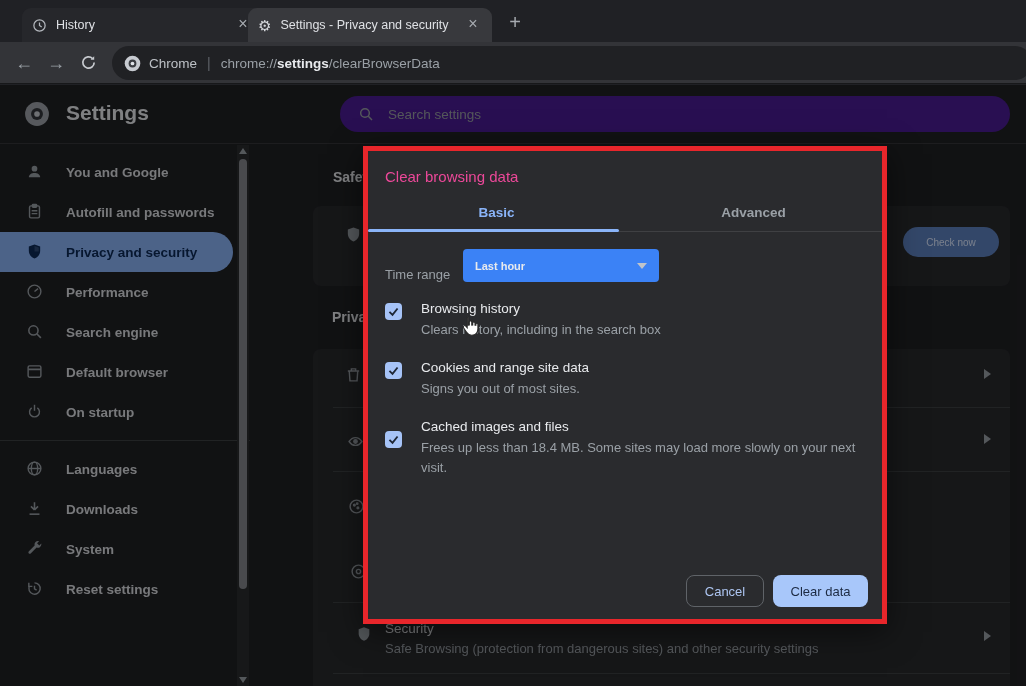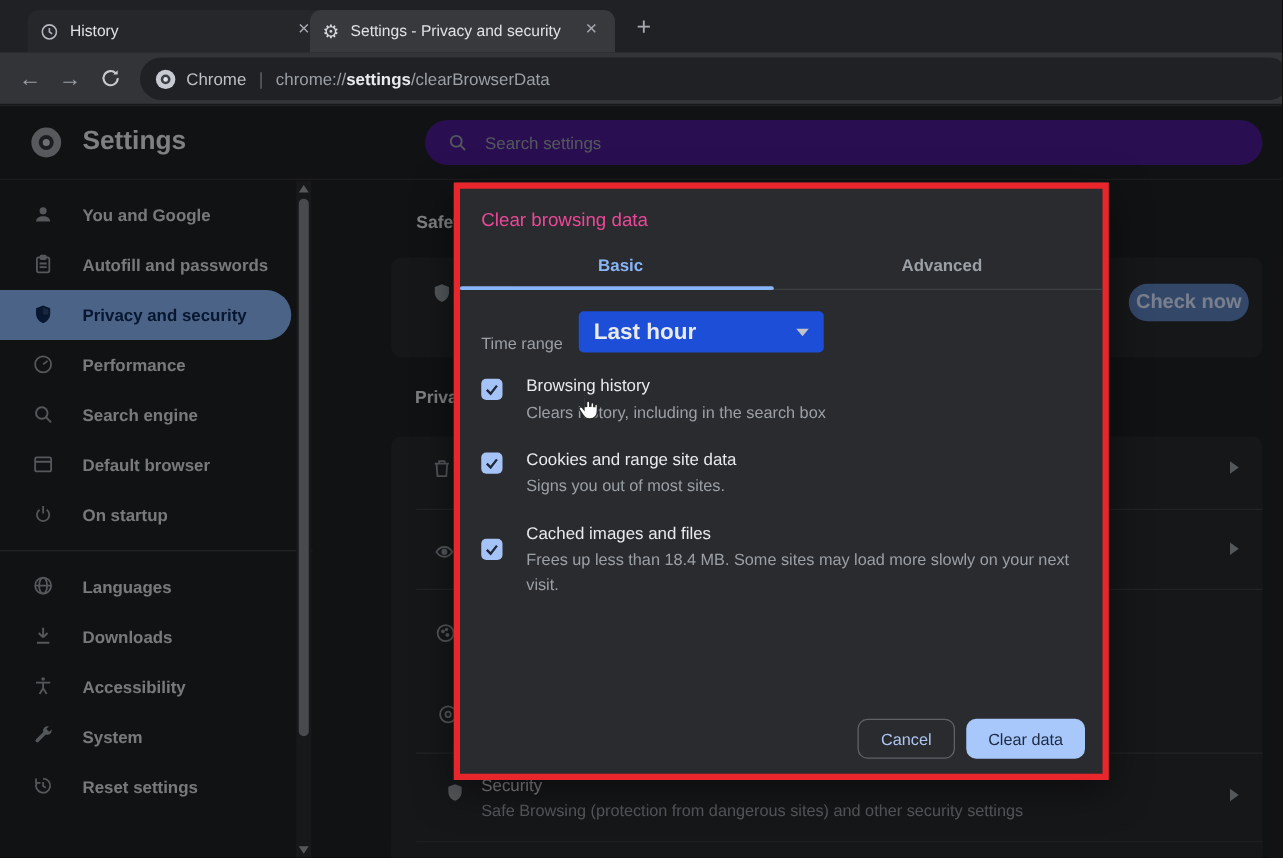--- a/index.html
+++ b/index.html
@@ -56,21 +56,21 @@
   .scrollbar { position:absolute; left:237px; top:60px; width:12px; height:541px; background:#2b2c2f; }
   .sb-thumb { position:absolute; left:2px; top:14px; width:8px; height:430px; background:#85888d; border-radius:4px; }
   .sb-up { position:absolute; left:2px; top:3px; width:0; height:0;
     border-left:4px solid transparent; border-right:4px solid transparent; border-bottom:6px solid #9aa0a6; }
   .sb-dn { position:absolute; left:2px; bottom:3px; width:0; height:0;
     border-left:4px solid transparent; border-right:4px solid transparent; border-top:6px solid #9aa0a6; }
 
   .sec-heading { position:absolute; color:#e8eaed; font-size:14px; font-weight:bold; }
   .card { position:absolute; background:#292a2d; border-radius:8px; }
   .checknow { position:absolute; left:903px; top:142px; width:96px; height:30px; background:#5e82c0;
-    border-radius:15px; color:#dce8ff; font-size:16px; font-weight:bold; display:flex;
+    border-radius:15px; color:#dce8ff; font-size:10px; font-weight:normal; display:flex;
     align-items:center; justify-content:center; }
   .row-divider { position:absolute; height:1px; background:#3c4043; }
   .chev { position:absolute; width:0; height:0; border-top:5px solid transparent;
     border-bottom:5px solid transparent; border-left:7px solid #9aa0a6; }
   .ghost-ic { position:absolute; width:17px; height:17px; color:#9aa0a6; }
   .sec-row-title { position:absolute; color:#e8eaed; font-size:13.5px; }
   .sec-row-sub { position:absolute; color:#9aa0a6; font-size:13px; }
 
   
   .dialog { position:absolute; left:363px; top:61px; width:524px; height:478px; z-index:10;
@@ -78,22 +78,22 @@
   .dlg-title { color:#ec4899; font-size:15px; padding:17px 0 0 17px; }
   .dlg-tabs { display:flex; margin-top:13px; border-bottom:1px solid #3f4043; }
   .dlg-tab { flex:1; height:33px; text-align:center; font-size:13.5px; font-weight:bold;
     color:#9aa0a6; line-height:30px; position:relative; }
   .dlg-tab.active { color:#8ab4f8; }
   .dlg-tab.active::after { content:""; position:absolute; left:0; right:6px; bottom:-1px;
     height:3px; background:#8ab4f8; border-radius:2px; }
   .dlg-body { padding:0 17px; }
   .time-row { display:flex; align-items:flex-end; margin-top:17px; }
   .time-lbl { color:#9aa0a6; font-size:13px; width:78px; }
-  .select { width:196px; height:33px; background:#1d4ed8; border-radius:4px; display:flex;
-    align-items:center; padding:0 12px; color:#e8eaed; font-size:18px; font-weight:bold; }
+  .select { width:196px; height:33px; background:#3b82f6; border-radius:4px; display:flex;
+    align-items:center; padding:0 12px; color:#e8eaed; font-size:11px; font-weight:bold; }
   .select .caret { margin-left:auto; width:0; height:0; border-left:5px solid transparent;
     border-right:5px solid transparent; border-top:6px solid #c0c4ca; }
   .chk-row { display:flex; margin-top:19px; }
   .chk-box { width:17px; height:17px; background:#a6c3f7; border-radius:4px; flex:none;
     margin-top:2px; display:flex; align-items:center; justify-content:center; }
   .chk-texts { margin-left:19px; }
   .chk-label { color:#e8eaed; font-size:13.5px; margin-bottom:4px; }
   .chk-desc { color:#9aa0a6; font-size:13px; line-height:1.6; max-width:440px; }
   .dlg-footer { position:absolute; right:14px; bottom:12px; display:flex; gap:9px; }
   .btn { height:32px; border-radius:8px; font-size:13px; font-weight:normal; display:flex;
@@ -254,29 +254,20 @@
         <span class="icw">
           <svg width="17" height="17" viewBox="0 0 24 24" fill="none" stroke="currentColor" stroke-width="2.2">
               <path d="M12 3v11m0 0-5-5m5 5 5-5"></path>
               <path d="M5 20h14"></path>
             </svg>
         </span>
           <span class="lbl">Downloads</span>
       </div>
       <div class="side-item">
         <span class="icw">
-          <svg width="17" height="17" viewBox="0 0 24 24" fill="none" stroke="currentColor" stroke-width="2">
-              <circle cx="12" cy="4.5" r="2" fill="currentColor" stroke="none"></circle>
-              <path d="M4 8.5h16M12 8.5V15l-4 6.5M12 15l4 6.5"></path>
-            </svg>
-        </span>
-          <span class="lbl">Accessibility</span>
-      </div>
-      <div class="side-item">
-        <span class="icw">
           <svg width="17" height="17" viewBox="0 0 24 24" fill="currentColor">
               <path d="M21.7 6.1a5 5 0 0 1-6.7 4.6l-8.4 8.4a2 2 0 0 1-2.8-2.8l8.4-8.4a5 5 0 0 1 6.3-6.3L15.6 4.5l3.2 3.2 2.7-2.7c.1.4.2.7.2 1.1z"></path>
             </svg>
         </span>
           <span class="lbl">System</span>
       </div>
       <div class="side-item">
         <span class="icw">
           <svg width="17" height="17" viewBox="0 0 24 24" fill="none" stroke="currentColor" stroke-width="2">
               <path d="M12 4a8 8 0 1 1-7.2 4.5"></path>

